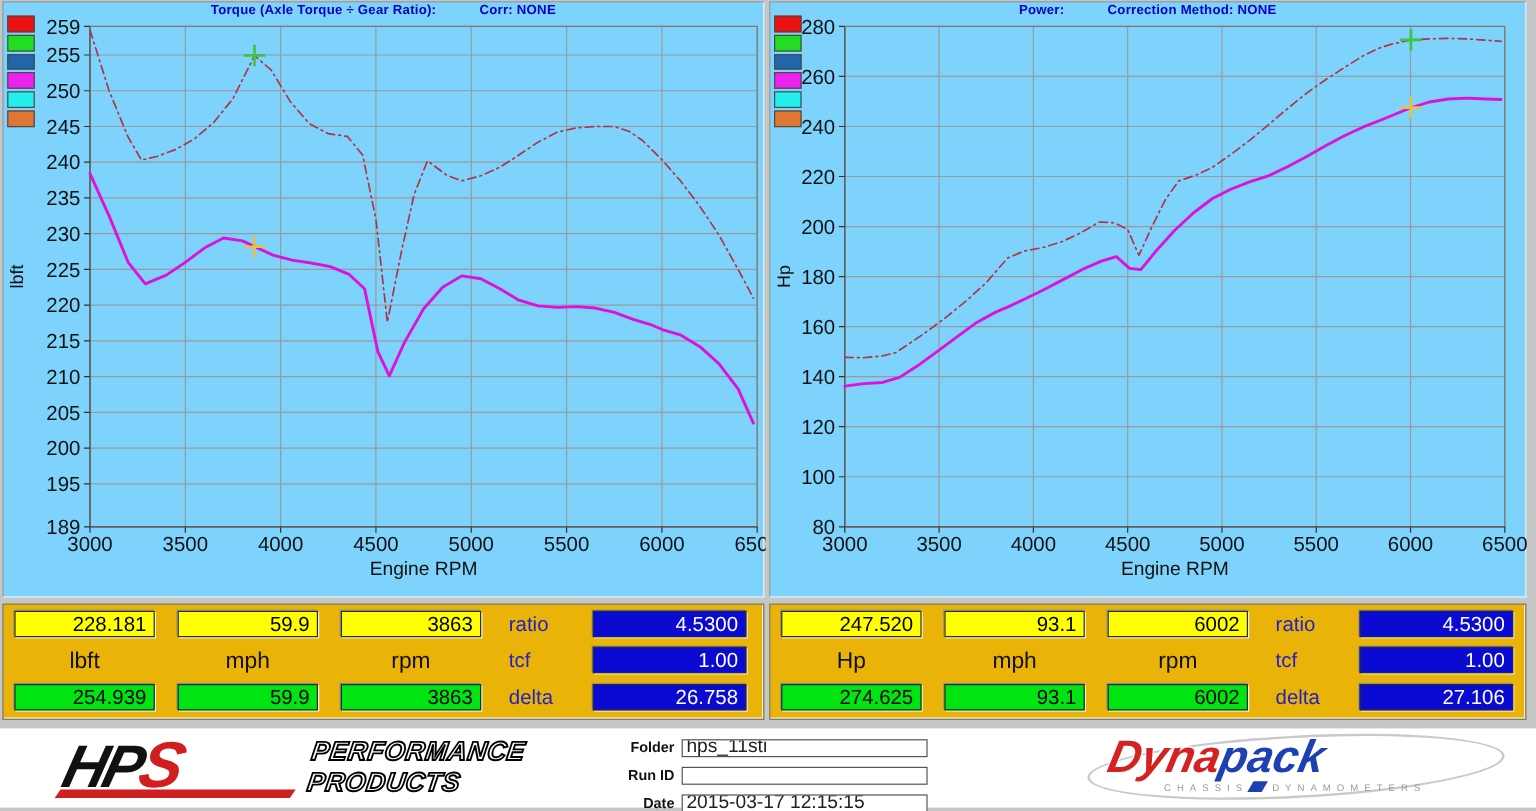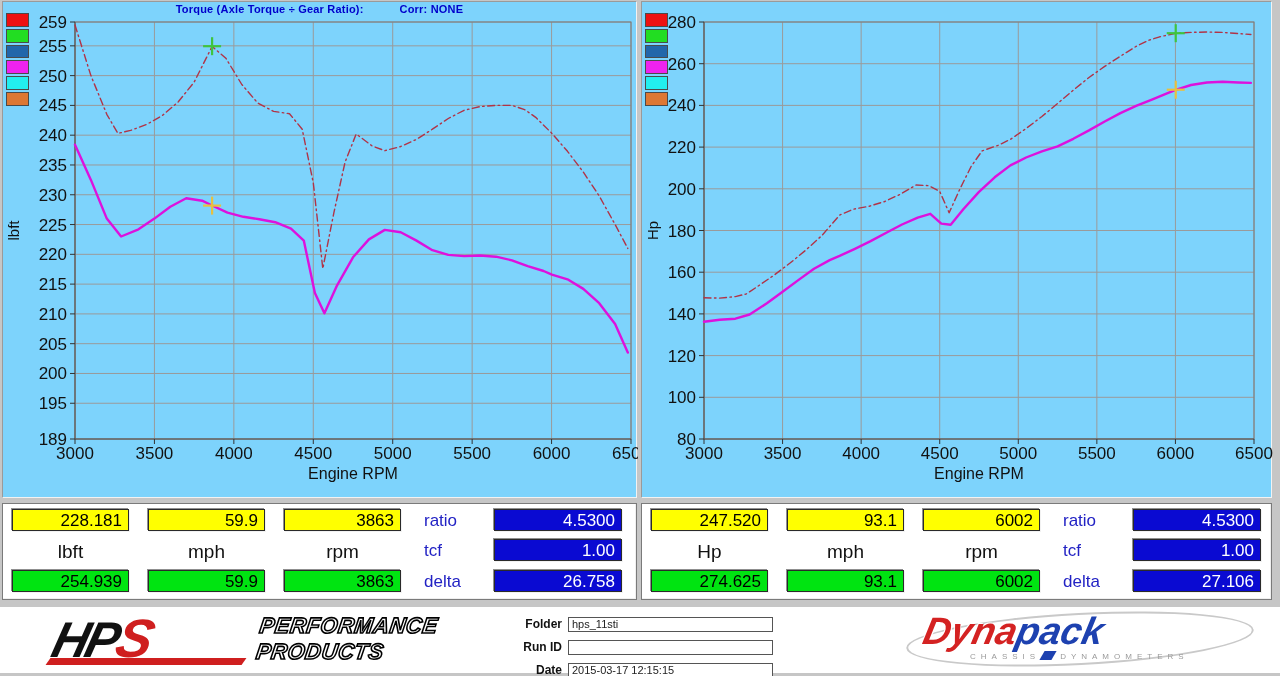--- a/index.html
+++ b/index.html
@@ -10,21 +10,21 @@
                  border-right:1px solid #f2f2f2; border-bottom:1px solid #f2f2f2; }
   #panel-torque { left:2px;  width:635px; }
   #panel-power  { left:641px; width:631px; }
   .chart-title { position:absolute; top:1px; left:0; width:100%; text-align:center;
                  color:#0000cc; font-weight:bold; font-size:11px; letter-spacing:.2px; }
   .chart-title .corr { margin-left:36px; }
   .legend { position:absolute; left:3px; top:11px; display:flex; flex-direction:column; gap:2px; }
   .legend .swatch { width:23px; height:13.8px; border:1px solid #4a4a4a; }
   .chart-svg { position:absolute; left:0; top:0; }
 
-  .readout-panel { position:absolute; top:503px; height:97px; background:#ffffff;
+  .readout-panel { position:absolute; top:503px; height:97px; background:#eab308;
                    border:1px solid #7a7a7a; box-shadow:inset -1px -1px 0 #efefef; }
   #readout-torque { left:2px; width:635px; }
   #readout-power  { left:641px; width:631px; }
   .vbox { position:absolute; height:22px; width:117px; font-size:17px; line-height:19px;
           text-align:right; padding:1px 6px 0 4px; color:#000;
           border:1px solid #2a2a2a; box-shadow:1px 1px 0 #f2f2f2, -1px -1px 0 #8f8f8f; }
   .vbox.yellow { background:#ffff00; }
   .vbox.green  { background:#00e411; }
   .vbox.blue   { background:#0a0ad2; color:#ffffff;text-align:right; }
   .unit-label  { position:absolute; width:117px; text-align:center; font-size:19px; color:#111; }
@@ -48,21 +48,21 @@
   .hps-text { position:absolute; left:216px; top:2px; font-style:italic; font-weight:bold;
               font-size:22px; line-height:26px; letter-spacing:.5px; color:#ffffff;
               -webkit-text-stroke:1.6px #000; transform:skewX(-8deg); white-space:nowrap; }
 
   
   .report-form { position:absolute; left:500px; top:5px; width:290px; }
   .form-row { position:absolute; left:0; height:17px; }
   .form-row .flabel { display:inline-block; width:62px; text-align:right; font-size:12px;
                       font-weight:bold; color:#111; vertical-align:middle; margin-right:6px; }
   .form-row input { width:205px; height:15px; border:1px solid #555; background:#fff;
-                    font-family:"Liberation Sans",sans-serif; font-size:11px; padding:0 3px; color:#222; }
+                    font-family:"Liberation Sans",sans-serif; font-size:16px; padding:0 3px; color:#222; }
 
   
   .dynapack { position:absolute; left:898px; top:3px; width:368px; height:60px; }
   .dyn-ellipse { position:absolute; left:8px; top:3px; width:348px; height:52px;
                  border:2px solid #c9c9c9; border-radius:50%; transform:rotate(-3deg); }
   .dyn-main { position:absolute; left:26px; top:0px; font-style:italic; font-weight:bold;
               font-size:38px; transform:skewX(-12deg); white-space:nowrap;
               text-shadow:1px 1px 0 #fff, -1px -1px 0 #fff; }
   .dyn-red  { color:#d42222; } .dyn-blue { color:#1d41b0; }
   .dyn-sub { position:absolute; left:72px; top:41px; font-size:8px; color:#9a9a9a;
@@ -163,20 +163,23 @@
       <path d="M72.0 23.0 L87.9 73.6 L103.8 112.3 L114.9 131.4 L127.6 128.4 L143.5 122.5 L159.4 113.5 L175.3 99.8 L191.1 80.2 L209.1 44.4 L222.9 56.3 L238.8 82.5 L254.7 101.0 L270.6 109.4 L286.5 111.7 L299.2 127.2 L310.3 180.8 L319.8 266.6 L330.9 210.6 L342.1 160.0 L353.2 132.0 L369.1 143.9 L381.8 148.7 L397.7 144.5 L413.5 137.4 L429.4 127.2 L445.3 116.5 L461.2 108.2 L477.1 104.6 L493.0 103.4 L508.9 103.4 L521.6 107.6 L532.7 115.3 L548.9 131.4 L564.5 149.3 L580.3 170.1 L596.2 193.9 L612.1 222.5 L624.8 246.4" fill="none" stroke="#b13346" stroke-width="1.4" stroke-linejoin="round" stroke-linecap="round" stroke-dasharray="7 3.5 1.5 3.5"></path>
       <path d="M72.0 142.7 L87.9 177.9 L103.8 216.6 L118.1 234.5 L135.5 227.3 L151.4 216.6 L167.3 204.7 L183.2 196.3 L199.1 198.7 L209.1 203.5 L224.5 210.6 L240.4 214.8 L256.3 217.2 L272.2 220.2 L288.0 226.7 L300.8 238.6 L311.9 291.1 L321.4 311.3 L334.1 283.3 L350.0 255.3 L365.9 237.4 L381.8 227.9 L397.7 230.3 L413.5 238.6 L429.4 248.2 L445.3 252.9 L461.2 254.1 L477.1 253.5 L493.0 254.7 L508.9 258.3 L524.7 264.2 L540.6 269.0 L548.9 272.6 L564.5 277.3 L580.3 286.9 L596.2 301.2 L612.1 322.0 L624.8 350.6" fill="none" stroke="#dd11dd" stroke-width="2.4" stroke-linejoin="round" stroke-linecap="round"></path>
       <line x1="200.0937142857143" y1="44.191957142857184" x2="218.0937142857143" y2="44.191957142857184" stroke="#3fc43f" stroke-width="2.2"></line>
       <line x1="209.0937142857143" y1="35.191957142857184" x2="209.0937142857143" y2="53.191957142857184" stroke="#3fc43f" stroke-width="2.2"></line>
       <line x1="200.0937142857143" y1="203.59318571428565" x2="218.0937142857143" y2="203.59318571428565" stroke="#e8c040" stroke-width="2.2"></line>
       <line x1="209.0937142857143" y1="194.59318571428565" x2="209.0937142857143" y2="212.59318571428565" stroke="#e8c040" stroke-width="2.2"></line>
     </svg>
 </div>
 
 <div class="chart-panel" id="panel-power">
+  <div class="chart-title">
+    <span>Power:</span><span class="corr">Correction Method: NONE</span>
+  </div>
   <div class="legend">
       <div class="swatch" style="background: rgb(238, 17, 17);"></div>
       <div class="swatch" style="background: rgb(34, 221, 34);"></div>
       <div class="swatch" style="background: rgb(34, 102, 170);"></div>
       <div class="swatch" style="background: rgb(238, 34, 238);"></div>
       <div class="swatch" style="background: rgb(34, 238, 238);"></div>
       <div class="swatch" style="background: rgb(221, 119, 51);"></div>
     </div>
   <svg class="chart-svg" id="svg-power" width="631" height="497">
       <line x1="62" y1="20" x2="62" y2="437" stroke="#9a9a9a" stroke-width="1"></line>

